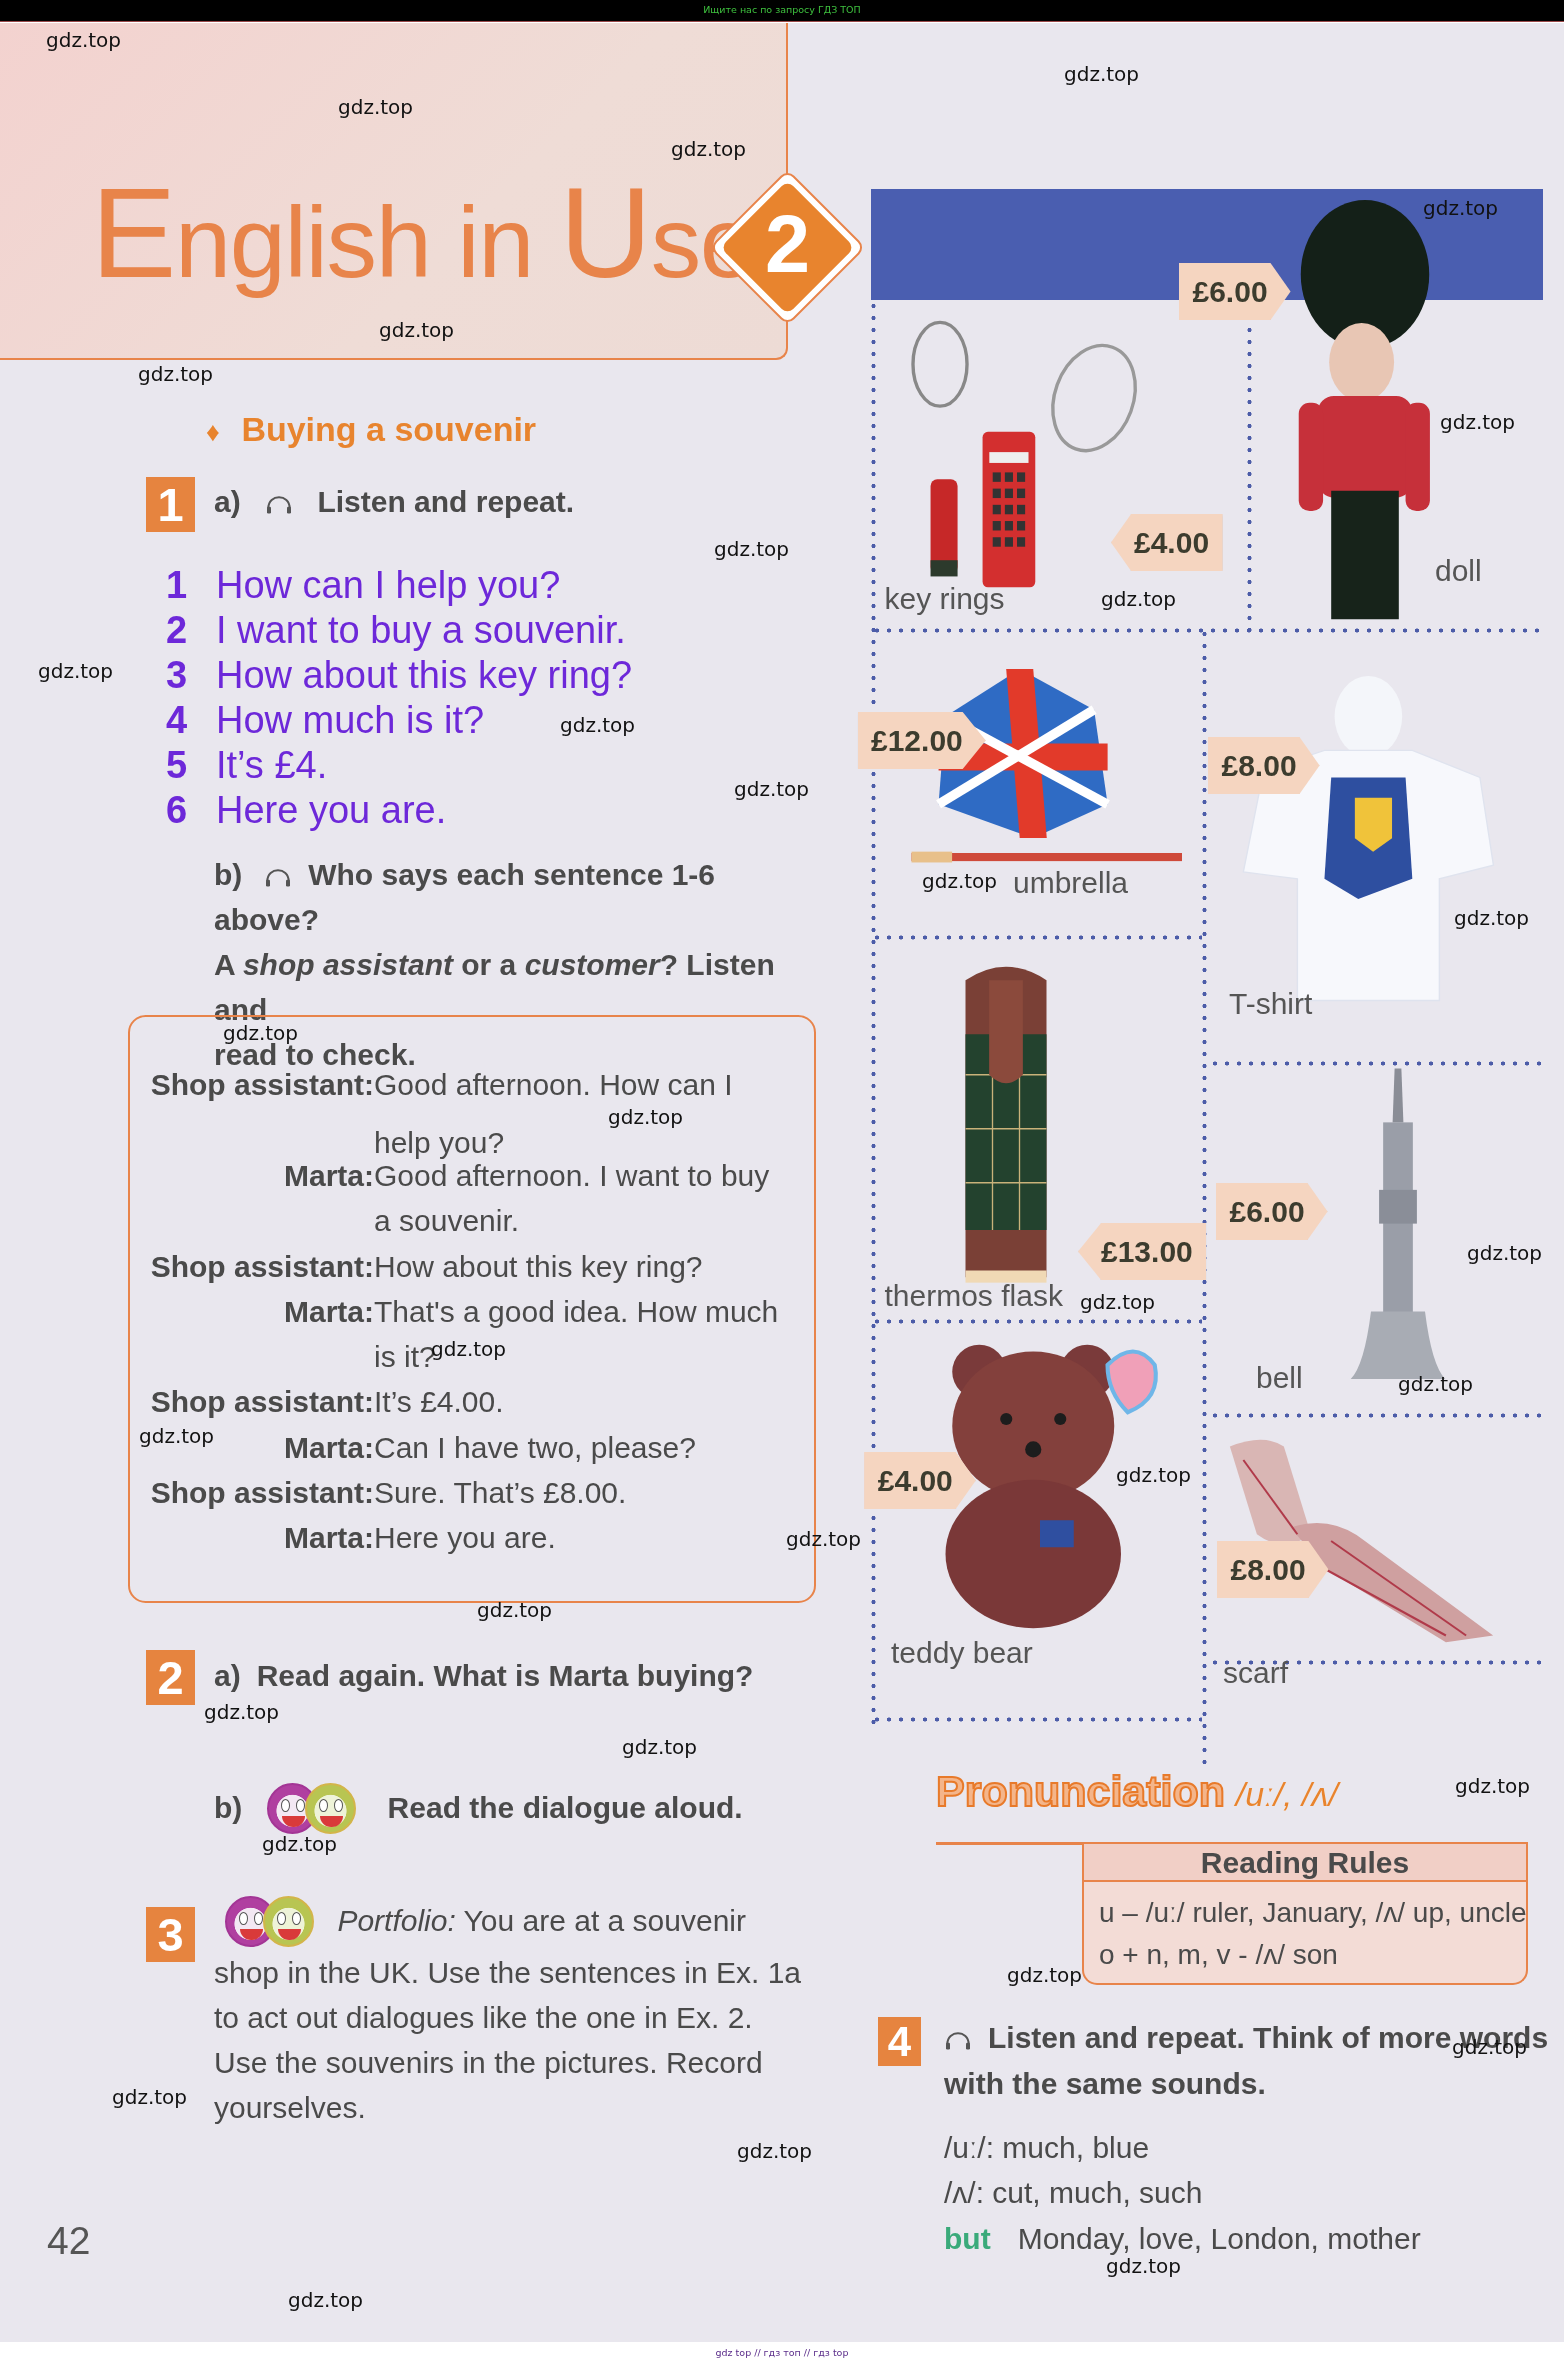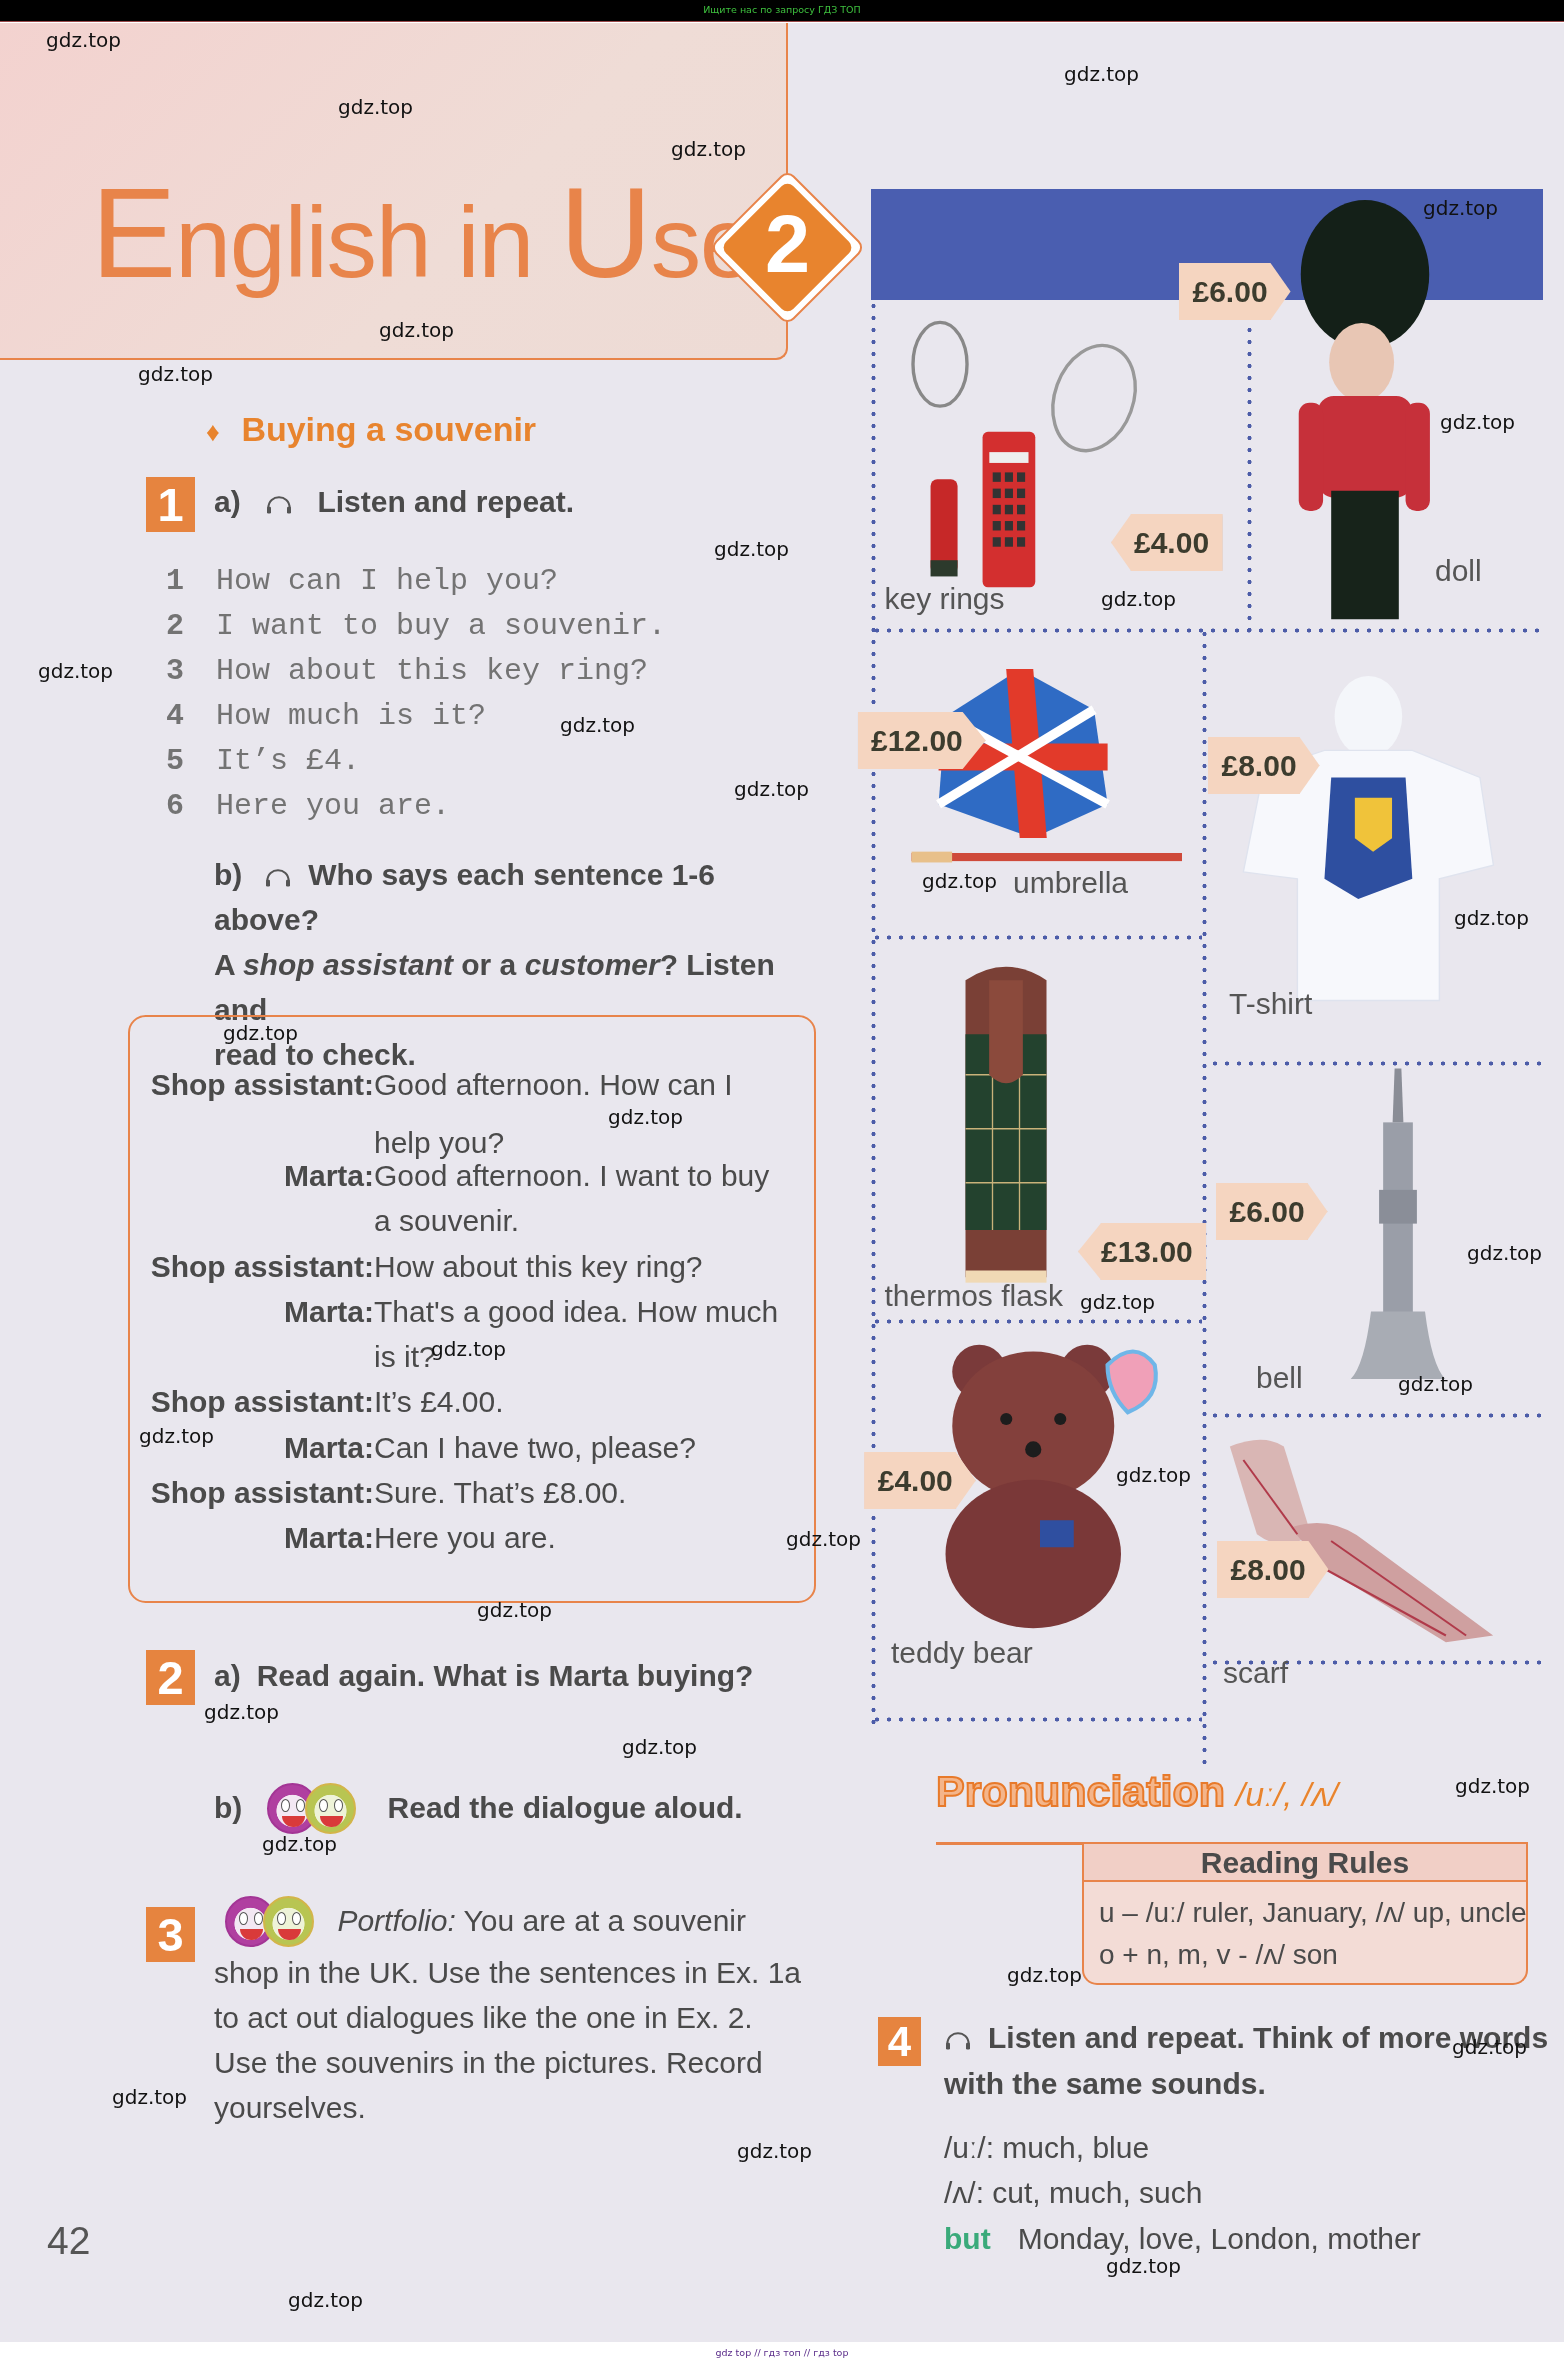--- a/index.html
+++ b/index.html
@@ -25,21 +25,21 @@
   
   .section-heading { position: absolute; left: 206px; top: 387px; font-size: 34px; color: #e8842e; font-weight: bold; }
   .section-heading .bullet { display: inline-block; margin-right: 21.6px; font-size: 27px; }
 
   .ex-badge { position: absolute; width: 49px; height: 55px; background: #e6843f; color: #fff; font-size: 47px; font-weight: bold; text-align: center; line-height: 55px; }
   .ex-line { position: absolute; font-size: 30px; font-weight: bold; color: #4a4a4a; white-space: nowrap; }
   .ex-line .part { margin-right: 16px; font-weight: bold; }
   .headphones { display: inline-block; width: 28px; height: 27px; margin-right: 16px; vertical-align: -2.7px; }
 
   .numbered-list { position: absolute; left: 166px; top: 541px; }
-  .numbered-list .row { height: 45px; font-size: 30px; color: #737373; white-space: nowrap; font-family: Liberation Mono, monospace; }
+  .numbered-list .row { height: 45px; font-size: 38px; color: #6d28d9; white-space: nowrap; }
   .numbered-list .n { display: inline-block; width: 50px; font-weight: bold; }
 
   .body-text { position: absolute; font-size: 30px; color: #4a4a4a; line-height: 45px; }
   .body-text.bold { font-weight: bold; }
 
   
   .dialogue-box { position: absolute; left: 128px; top: 992px; width: 688px; height: 588px; border: 2.7px solid #e8844a; border-radius: 17.6px; }
   .dlg-row { position: absolute; left: 0; font-size: 30px; white-space: nowrap; }
   .dlg-row .speaker { position: absolute; right: 0; font-weight: bold; color: #4a4a4a; text-align: right; width: 230px; }
   .dlg-line { position: absolute; left: 244px; font-size: 30px; color: #4a4a4a; white-space: nowrap; }

